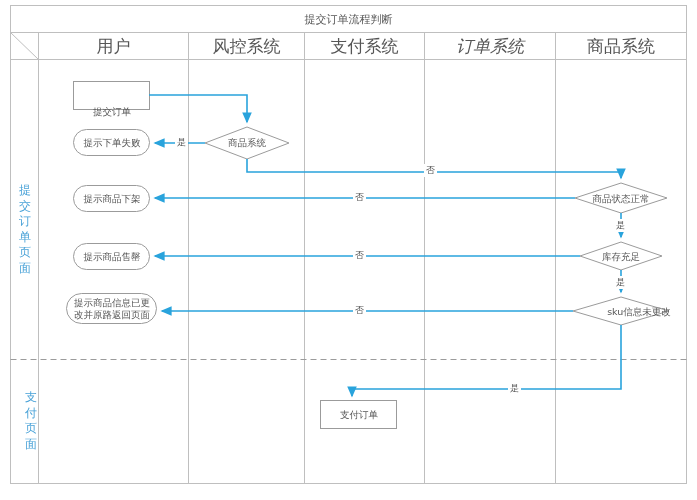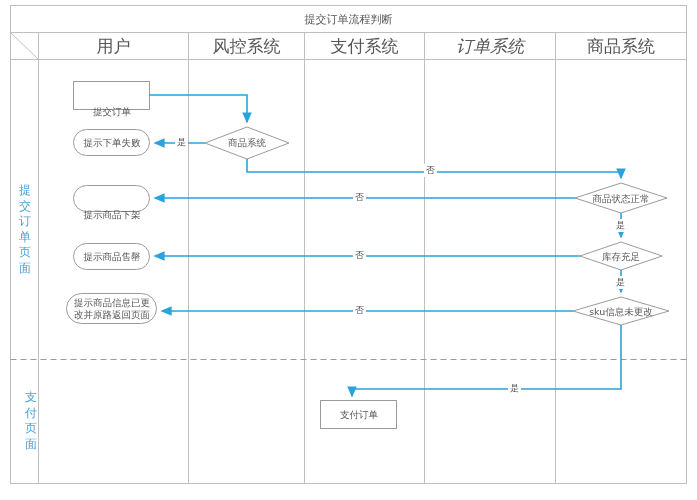--- a/index.html
+++ b/index.html
@@ -73,29 +73,29 @@
   <div class="txt hdr" style="left:189px;top:33px;width:115px;height:27px;">风控系统</div>
   <div class="txt hdr" style="left:425px;top:33px;width:130px;height:27px;font-style:italic;">订单系统</div>
   <div class="txt hdr" style="left:556px;top:33px;width:130px;height:27px;">商品系统</div>
 
   <div class="vlabel" style="left:18px;top:183px;">提交订单页面</div>
   <div class="vlabel" style="left:24px;top:390px;">支付页面</div>
 
   <div class="txt nodetxt" style="left:74px;top:98px;width:76px;height:28px;text-align:center;">提交订单</div>
   <div class="txt nodetxt" style="left:74px;top:130px;width:76px;height:26px;">提示下单失败</div>
   <div class="txt nodetxt" style="left:209px;top:130px;width:76px;height:26px;">商品系统</div>
-  <div class="txt nodetxt" style="left:74px;top:186px;width:76px;height:26px;margin-top:16px;">提示商品下架</div>
+  <div class="txt nodetxt" style="left:74px;top:186px;width:76px;height:26px;">提示商品下架</div>
   <div class="txt nodetxt" style="left:579px;top:186px;width:84px;height:25px;">商品状态正常</div>
   <div class="txt nodetxt" style="left:583px;top:244px;width:76px;height:25px;">库存充足</div>
   <div class="txt nodetxt" style="left:74px;top:244px;width:76px;height:26px;">提示商品售罄</div>
   <div class="txt nodetxt" style="left:67px;top:294px;width:90px;height:30px;flex-direction:column;">
     <span>提示商品信息已更</span>
     <span>改并原路返回页面</span>
   </div>
-  <div class="txt nodetxt" style="left:577px;top:299px;width:88px;height:25px;">sku信息未更改</div>
+  <div class="txt nodetxt" style="left:595px;top:299px;width:88px;height:25px;">sku信息未更改</div>
   <div class="txt nodetxt" style="left:321px;top:401px;width:76px;height:28px;">支付订单</div>
 
   <div class="elbl" style="left:175px;top:136px;">是</div>
   <div class="elbl" style="left:424px;top:164px;">否</div>
   <div class="elbl" style="left:353px;top:191px;">否</div>
   <div class="elbl" style="left:614px;top:219px;">是</div>
   <div class="elbl" style="left:353px;top:249px;">否</div>
   <div class="elbl" style="left:614px;top:276px;">是</div>
   <div class="elbl" style="left:353px;top:304px;">否</div>
   <div class="elbl" style="left:508px;top:382px;">是</div>

